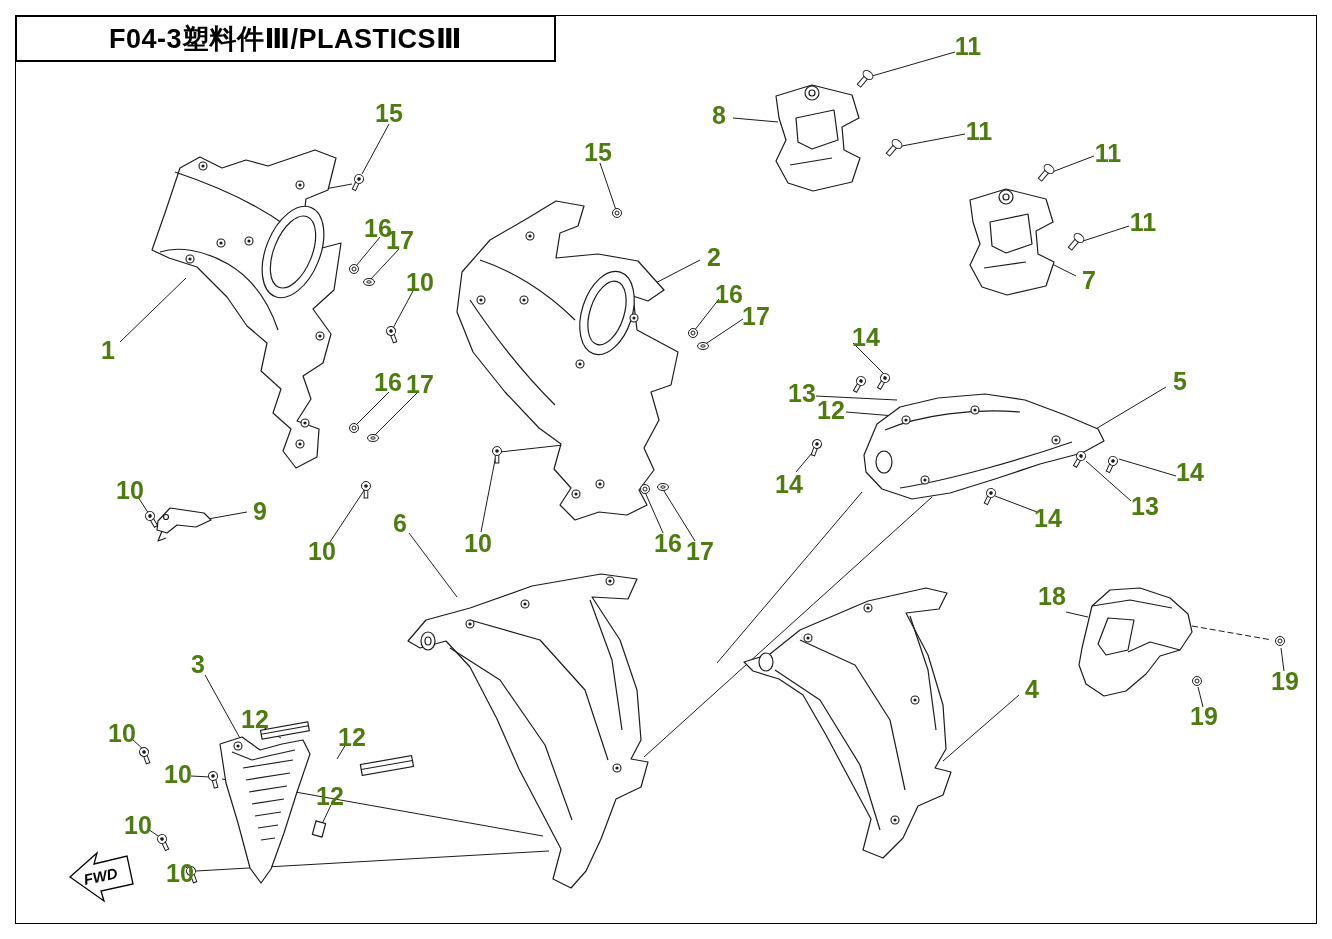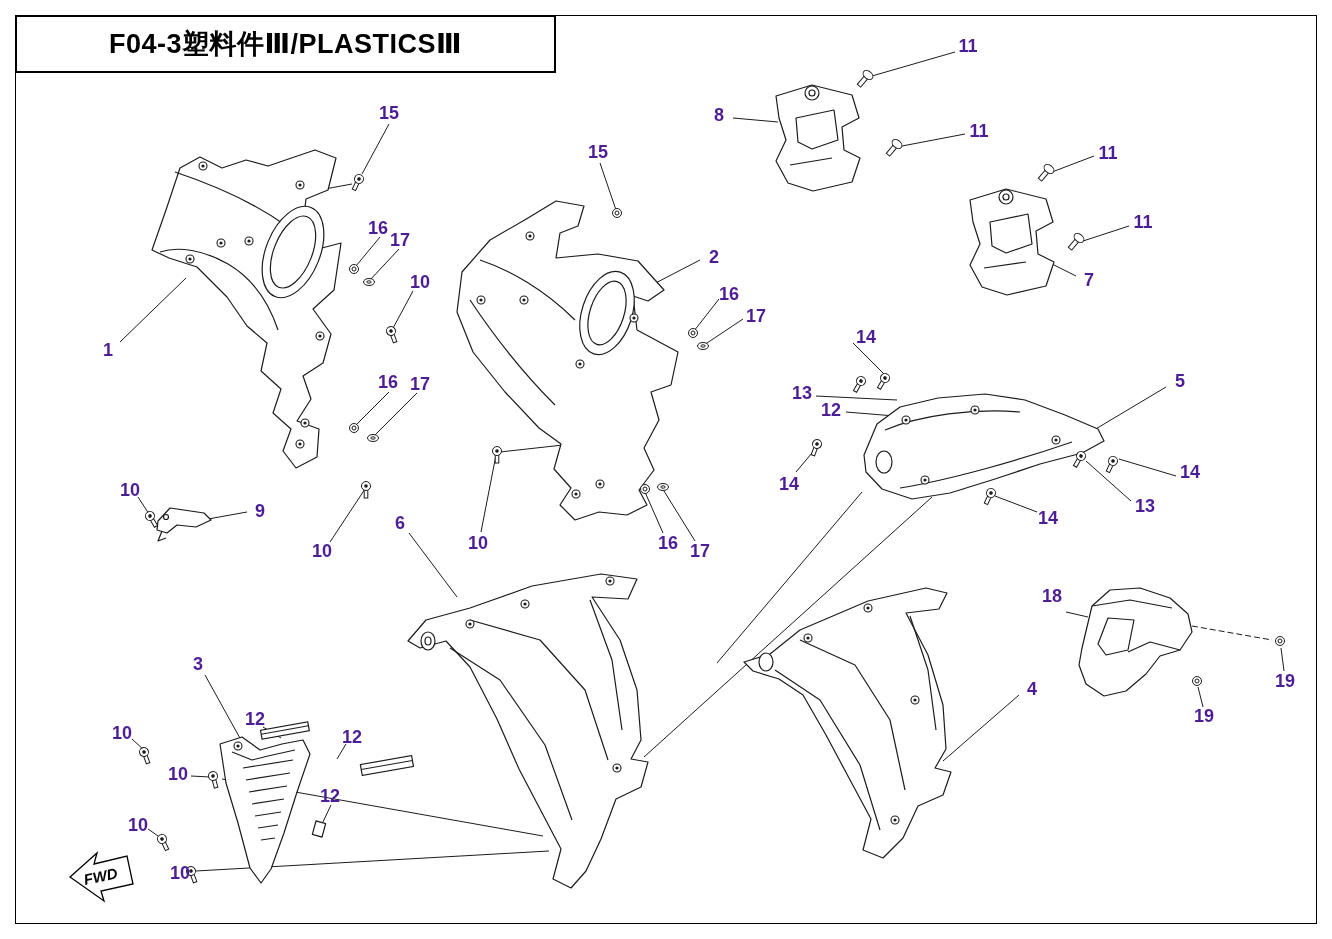--- a/index.html
+++ b/index.html
@@ -1,27 +1,27 @@
 <!DOCTYPE html>
 <html><head>
 <meta charset="utf-8">
 <style>
   html,body{margin:0;padding:0;background:#ffffff;}
   .page{position:relative;width:1332px;height:939px;background:#ffffff;
         font-family:"Liberation Sans","DejaVu Sans",sans-serif;overflow:hidden;}
   .outer-border{position:absolute;left:15px;top:15px;width:1302px;height:909px;
         border:1.5px solid #000;box-sizing:border-box;}
-  .title-box{position:absolute;left:15px;top:15px;width:541px;height:58px;
+  .title-box{position:absolute;left:15px;top:15px;width:541px;height:47px;
         border:2px solid #000;box-sizing:border-box;background:#fff;
         display:flex;align-items:center;justify-content:center;z-index:5;}
   .title-box span{font-size:27px;font-weight:bold;letter-spacing:.5px;color:#000;}
   #diagram-svg{position:absolute;left:0;top:0;z-index:1;}
   #callout-layer{position:absolute;left:0;top:0;width:100%;height:100%;z-index:3;}
   .callout{position:absolute;transform:translate(-50%,-50%);
-        font-size:18px;font-weight:bold;color:#4c1d95;white-space:nowrap;}
+        font-size:25px;font-weight:bold;color:#4d7c0f;white-space:nowrap;}
   .part path,.part ellipse,.part circle,.part rect{
         fill:#ffffff;stroke:#1c1c1c;stroke-width:1.2;stroke-linejoin:round;}
   .part .inner{fill:none;}
   .leaders line{stroke:#1c1c1c;stroke-width:1;}
   .fwd-text{font-size:15px;font-weight:bold;font-style:italic;fill:#000;}
 </style>
 </head>
 <body>
 
 <div class="page">

